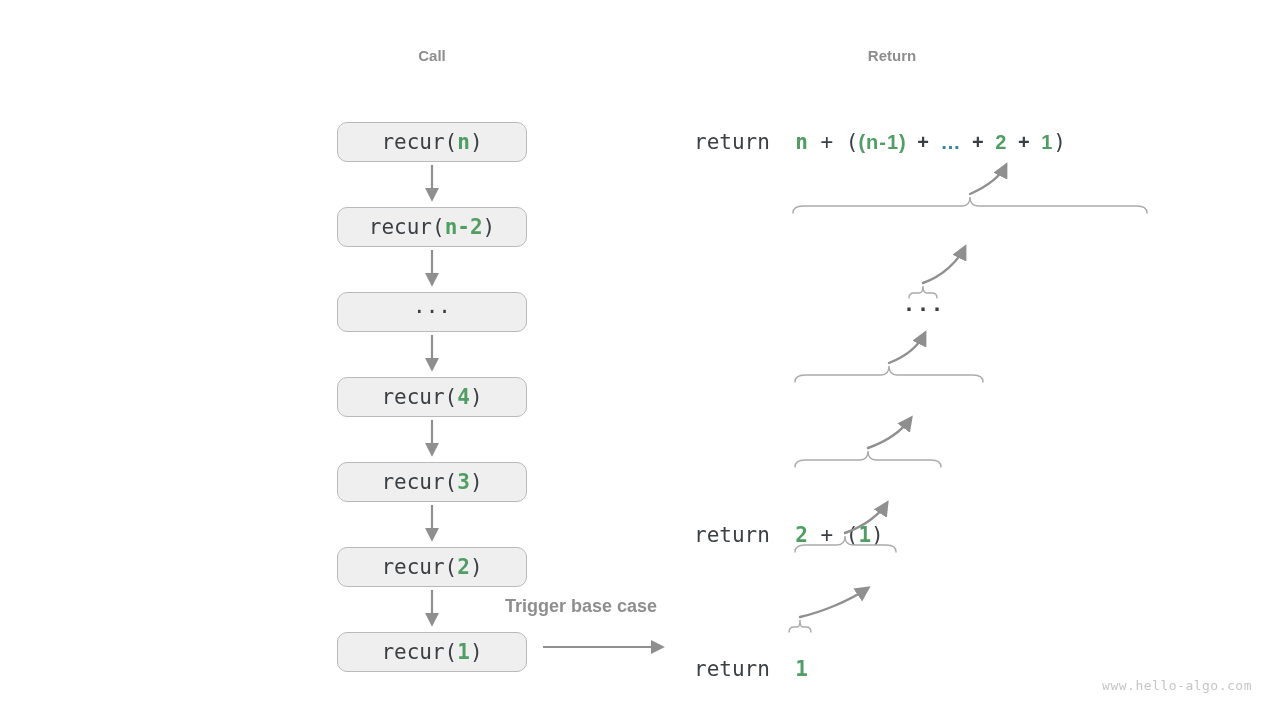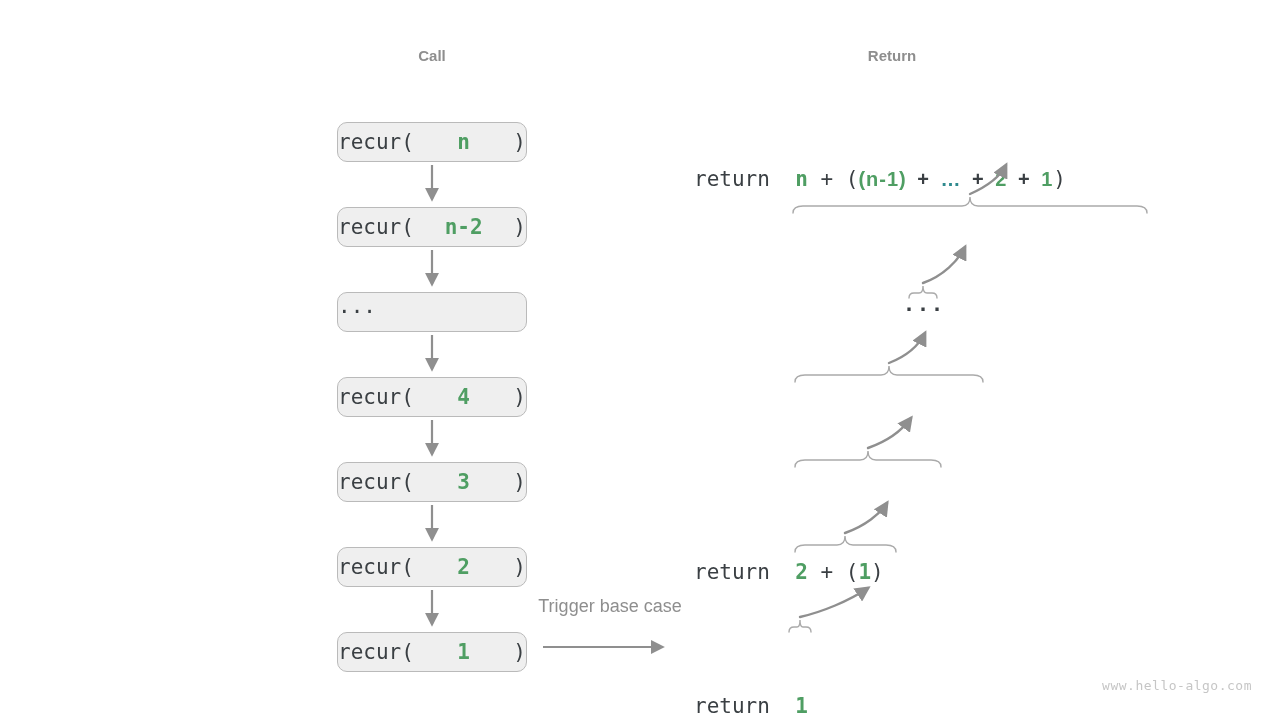--- a/index.html
+++ b/index.html
@@ -8,37 +8,37 @@
     background:#ffffff;font-family:"Liberation Sans",sans-serif;
   }
   .hdr{
     position:absolute;width:220px;text-align:center;
     font-weight:bold;font-size:15px;color:var(--gray);
   }
   .callbox{
     position:absolute;left:337px;width:190px;height:40px;
     box-sizing:border-box;border:1.5px solid var(--box_border);
     border-radius:10px;background:var(--box_fill);
-    display:flex;align-items:center;justify-content:space-between;
+    display:flex;align-items:center;justify-content:center;
     font-family:"DejaVu Sans Mono",monospace;font-size:21px;
     color:var(--dark);white-space:pre;
   }
   .retline{
-    position:absolute;left:694px;height:26px;line-height:36px;
+    position:absolute;left:694px;height:26px;line-height:26px;
     font-family:"DejaVu Sans Mono",monospace;font-size:21px;
-    color:var(--dark);white-space:pre;margin-top:32px;
+    color:var(--dark);white-space:pre;
   }
   .retdots{
     position:absolute;left:898px;top:297px;width:52px;text-align:center;
     font-family:"DejaVu Sans Mono",monospace;font-weight:bold;
     font-size:20px;color:var(--dark);letter-spacing:2px;
   }
   .trigger{
-    position:absolute;left:505px;top:596px;width:210px;text-align:center;
-    font-weight:normal;font-size:18px;color:var(--gray);
+    position:absolute;left:505px;top:596px;width:210px;text-align:left;
+    font-weight:bold;font-size:18px;color:var(--gray);
   }
   .watermark{
     position:absolute;right:28px;top:678px;
     font-family:"DejaVu Sans Mono",monospace;font-size:13px;
     color:var(--watermark);letter-spacing:0.5px;
   }
   
   .seg-m {color:var(--dark);font-family:"DejaVu Sans Mono",monospace;}
   .seg-g {color:var(--green);font-weight:bold;font-family:"DejaVu Sans Mono",monospace;}
   .seg-c {color:var(--dark);font-family:"Liberation Sans",sans-serif;font-weight:bold;font-size:20px;letter-spacing:1px;word-spacing:4px;}

